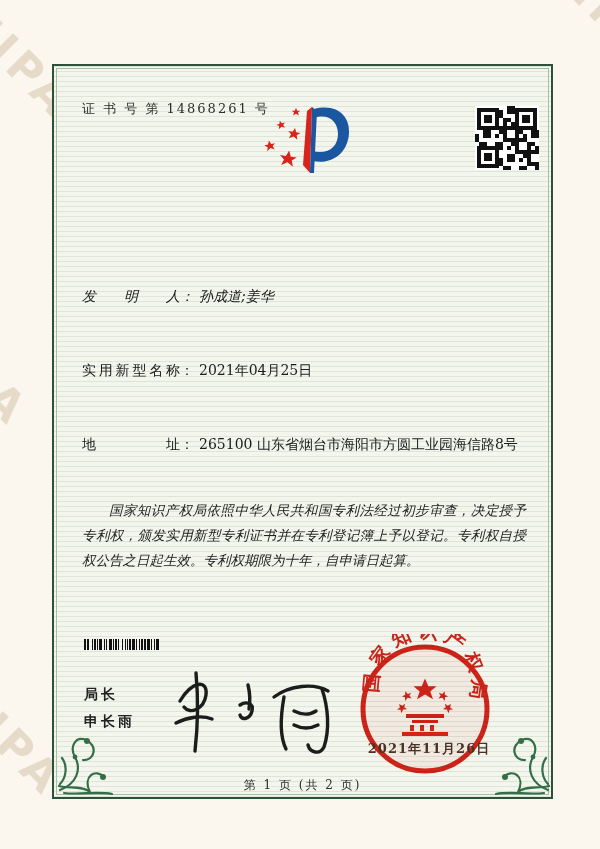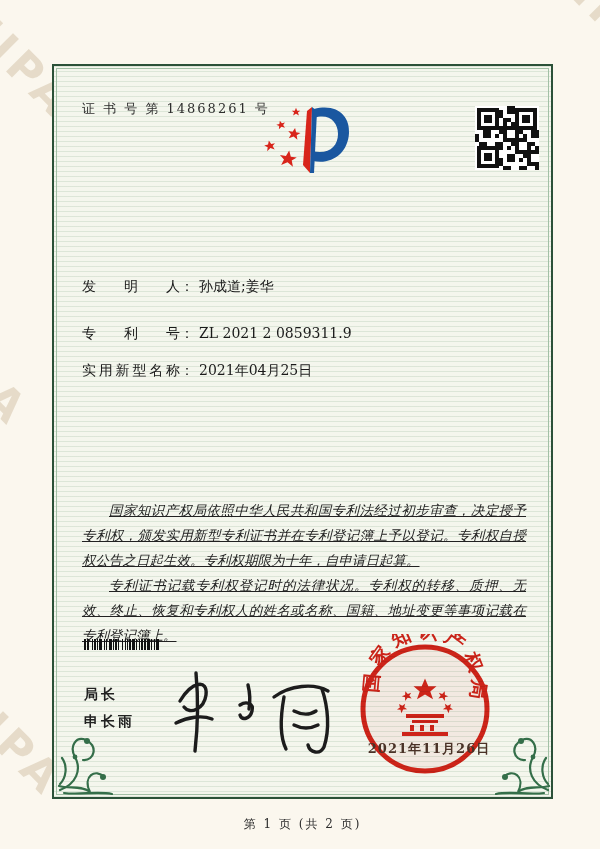--- a/index.html
+++ b/index.html
@@ -19,33 +19,33 @@
   .qr .finder{position:absolute;width:14px;height:14px;border:4px solid #111;background:#fff;}
   .qr .finder::after{content:"";position:absolute;left:3px;top:3px;width:8px;height:8px;background:#111;}
   .title{position:absolute;left:0;top:116px;width:100%;text-align:center;
          font-size:32px;font-weight:bold;letter-spacing:9px;color:#101010;}
   .frow{position:absolute;left:28px;height:20px;font-size:14px;white-space:nowrap;}
   .flabel{display:inline-block;width:98px;text-align:justify;text-align-last:justify;
           vertical-align:bottom;color:#1a1a1a;}
   .fvalue{margin-left:5px;color:#1a1a1a;}
   .pair2{position:absolute;left:254px;top:0;}
   .legal{position:absolute;left:28px;top:432px;width:444px;font-size:13.5px;line-height:25px;
-         font-style:italic;color:#222;text-align:justify;text-decoration:underline;}
+         font-style:italic;color:#222;text-align:justify;}
   .legal p{margin:0;text-indent:2em;}
   .barcode{position:absolute;left:30px;top:573px;height:11px;display:flex;}
   .barcode i{display:block;height:11px;background:#111;}
   .dir-title{position:absolute;left:30px;top:620px;font-family:"DejaVu Sans","Liberation Sans",sans-serif;
              font-weight:bold;font-size:14px;letter-spacing:3px;color:#222;}
   .dir-name{position:absolute;left:30px;top:647px;font-family:"DejaVu Sans","Liberation Sans",sans-serif;
             font-weight:bold;font-size:14px;letter-spacing:3px;color:#222;}
   .sig{position:absolute;left:108px;top:597px;}
   .seal{position:absolute;left:296px;top:568px;mix-blend-mode:multiply;}
   .seal-date{position:absolute;left:290px;top:674px;width:170px;text-align:center;
              font-size:13px;letter-spacing:1px;color:#4a3227;font-weight:bold;}
-  .page-info{position:absolute;left:0;top:711px;width:100%;text-align:center;font-size:12px;color:#2b2b2b;letter-spacing:2px;margin-top:39px;}
+  .page-info{position:absolute;left:0;top:711px;width:100%;text-align:center;font-size:12px;color:#2b2b2b;letter-spacing:2px;}
   .orn{position:absolute;pointer-events:none;}
   .orn-bl{left:0;top:632px;}
   .orn-br{left:420px;top:632px;transform:scaleX(-1);}
   .footer-note{position:absolute;left:0;top:807px;width:100%;text-align:center;
                font-size:13px;font-style:italic;letter-spacing:3px;color:#2a2a2a;}
 </style>
 </head>
 <body>
 
 <div class="page">
@@ -152,33 +152,32 @@
         <i style="left: 56px; top: 56px; width: 4px; height: 4px;"></i>
         <i style="left: 60px; top: 56px; width: 4px; height: 4px;"></i>
         <i style="left: 28px; top: 60px; width: 4px; height: 4px;"></i>
         <i style="left: 32px; top: 60px; width: 4px; height: 4px;"></i>
         <i style="left: 44px; top: 60px; width: 4px; height: 4px;"></i>
         <i style="left: 48px; top: 60px; width: 4px; height: 4px;"></i>
         <i style="left: 60px; top: 60px; width: 4px; height: 4px;"></i>
       </div>
 
 
-    <div class="frow" style="top:212px;">
+    <div class="frow" style="top:222px;font-style:italic;">
       <span class="flabel">发明人</span><span>：</span><span class="fvalue">孙成道;姜华</span>
-    </div>
-    <div class="frow" style="top:259px;">
-      <span class="flabel">专利号</span><span>：</span><span class="fvalue">ZL 2021 2 0859311.9</span>
     </div>
     <div class="frow" style="top:296px;">
       <span class="flabel">实用新型名称</span><span>：</span><span class="fvalue">2021年04月25日</span>
     </div>
+    <div class="frow" style="top:370px;">
+      <span class="flabel">地址</span><span>：</span><span class="fvalue">265100 山东省烟台市海阳市方圆工业园海信路8号</span>
+    </div>
 
     <div class="legal">
       <p>国家知识产权局依照中华人民共和国专利法经过初步审查，决定授予专利权，颁发实用新型专利证书并在专利登记簿上予以登记。专利权自授权公告之日起生效。专利权期限为十年，自申请日起算。</p>
-      <p>专利证书记载专利权登记时的法律状况。专利权的转移、质押、无效、终止、恢复和专利权人的姓名或名称、国籍、地址变更等事项记载在专利登记簿上。</p>
     </div>
 
     <div class="barcode">
         <i style="width: 2px;"></i>
         <i style="width: 1px; background: transparent;"></i>
         <i style="width: 2px;"></i>
         <i style="width: 3px; background: transparent;"></i>
         <i style="width: 1px;"></i>
         <i style="width: 1px; background: transparent;"></i>
         <i style="width: 2px;"></i>

